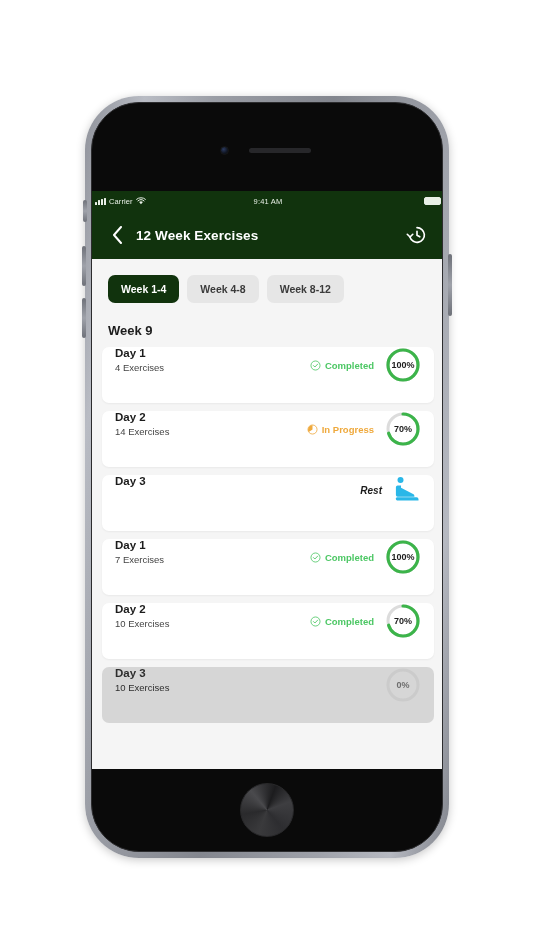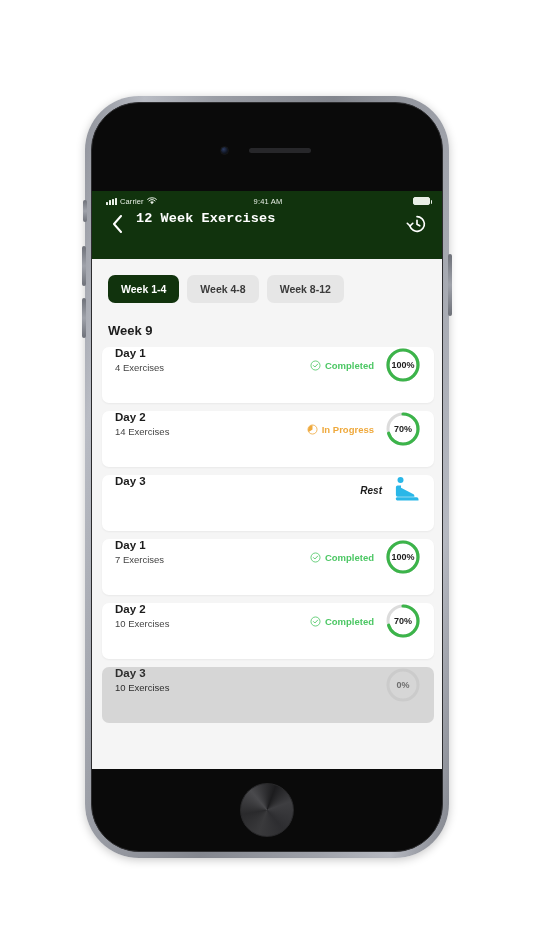--- a/index.html
+++ b/index.html
@@ -59,21 +59,21 @@
   
   .screen {
     position: absolute; left: 0; top: 88px;
     width: 352px; height: 578px;
     background: #f5f5f5; overflow: hidden;
   }
 
   
   .statusbar {
     height: 20px; background: #11330d; color: #e8efe6;
-    display: flex; align-items: center; padding: 0 14px;
+    display: flex; align-items: center; padding: 0 3px;
     font-size: 8px; position: relative;
   }
   .sb-left { display: flex; align-items: center; gap: 3px; }
   .sig { display: flex; align-items: flex-end; gap: 1px; height: 7px; }
   .sig i { width: 2px; background: #e8efe6; display: block; border-radius: .5px; }
   .sig i:nth-child(1){height:3px}.sig i:nth-child(2){height:4.5px}
   .sig i:nth-child(3){height:6px}.sig i:nth-child(4){height:7px}
   .carrier { font-size: 7.5px; letter-spacing: .1px; }
   .wifi { width: 10px; height: 8px; position: relative; }
   .sb-time {
@@ -86,21 +86,21 @@
     border-radius: 2px; position: relative; background: #e8efe6;
   }
   .battery::after {
     content:""; position: absolute; right: -3px; top: 2px;
     width: 1.5px; height: 3.5px; background: #e8efe6; border-radius: 0 1px 1px 0;
   }
 
   
   .navbar {
     height: 48px; background: #11330d;
-    display: flex; align-items: flex-start; padding: 0 14px; font-family: Liberation Mono, monospace;
+    display: flex; align-items: center; padding: 0 14px;
   }
   .back-btn {
     width: 22px; height: 26px; display: flex; align-items: center;
     justify-content: center; cursor: pointer;
   }
   .nav-title {
     color: #ffffff; font-size: 13.5px; font-weight: bold;
     margin-left: 8px; letter-spacing: .1px;
   }
   .history-btn {

